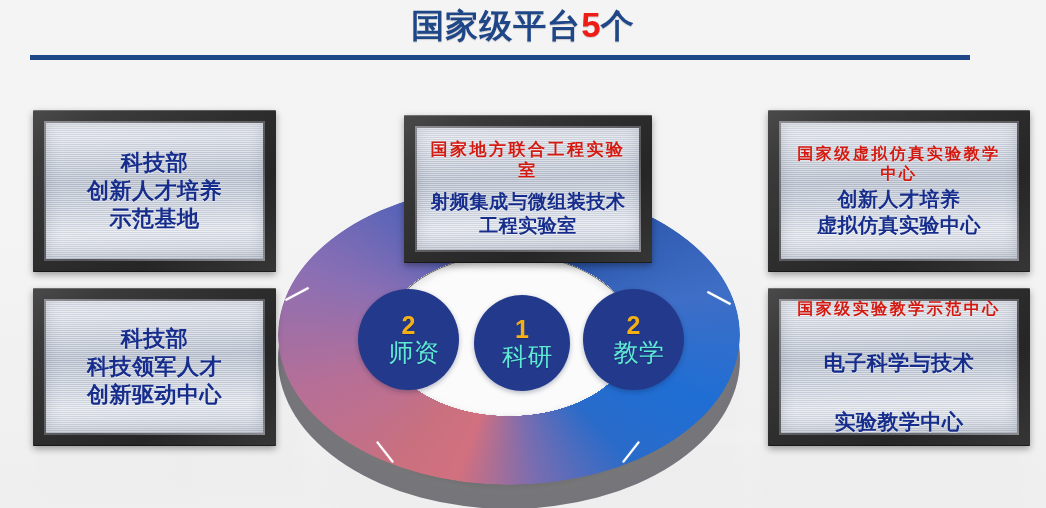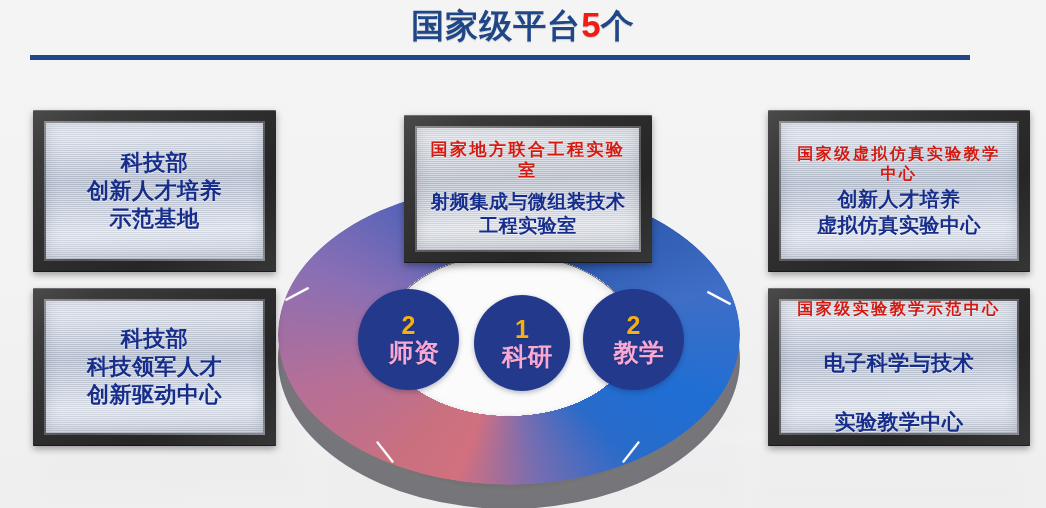--- a/index.html
+++ b/index.html
@@ -100,21 +100,21 @@
     background:#23398c;
     display:flex; flex-direction:column; align-items:center; justify-content:center;
     z-index:5;
     box-shadow:0 2px 5px rgba(20,30,70,0.30);
   }
   .circle .num {
     color:#f5b016; font-size:25px; font-weight:bold; line-height:1.0;
     text-shadow:0 1px 1px rgba(0,0,0,0.2);
   }
   .circle .lab {
-    color:#f9a8d4; font-size:25px; font-weight:bold; line-height:1.12;
+    color:#5eead4; font-size:25px; font-weight:normal; line-height:1.12;
     letter-spacing:0.5px; text-shadow:0 1px 1px rgba(0,0,0,0.22);margin-left:11px;
   }
   #circle-0 { left:80px; top:104px; width:101px; height:101px; }
   #circle-1 { left:196px; top:110px; width:96px; height:96px; }
   #circle-2 { left:305px; top:104px; width:101px; height:101px; }
 
   
   .plaque {
     position:absolute; z-index:3;
     padding:11px;

